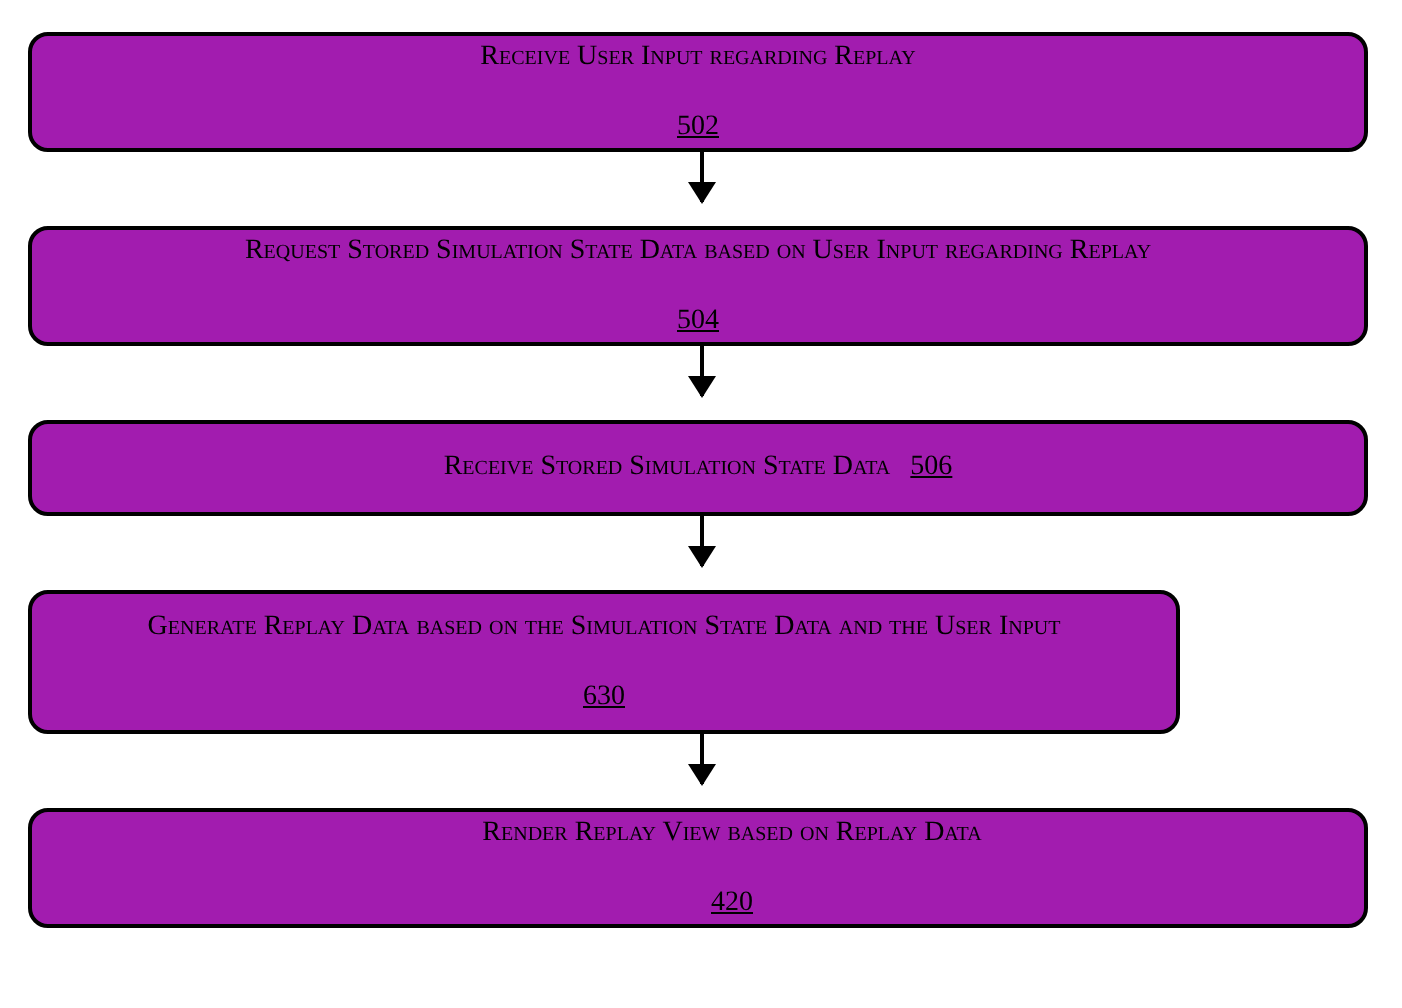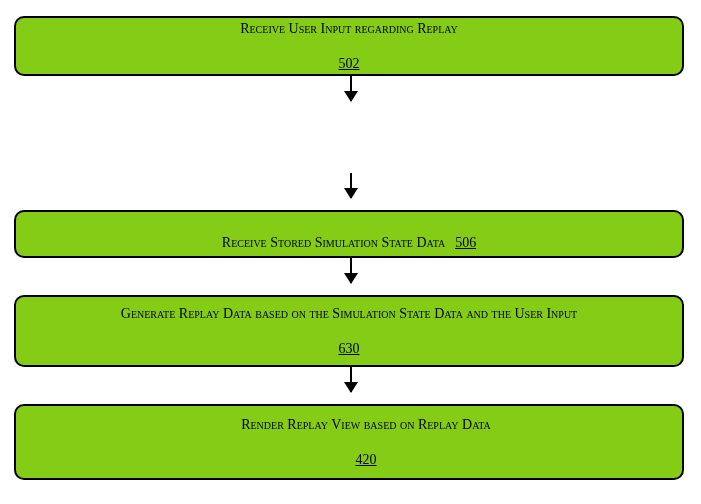--- a/index.html
+++ b/index.html
@@ -20,21 +20,21 @@
     position: absolute;
     box-sizing: border-box;
     border: 2px solid #000;
     border-radius: 10px;
     display: flex;
     flex-direction: column;
     align-items: center;
     justify-content: center;
     text-align: center;
     padding: 4px 10px;
-    background: #84cc16;
+    background: #a21caf;
   }
   .step-label {
     font-variant: small-caps;
     font-size: 14px;
     line-height: 1.3;
   }
   .step-number {
     font-variant: normal;
     font-size: 14px;
     text-decoration: underline;
@@ -73,37 +73,41 @@
 
 <div class="canvas">
 
   <div class="step" style="left:14px; top:16px; width:670px; height:60px;">
     <span class="step-label">Receive User Input regarding Replay</span>
     <span class="step-number">502</span>
   </div>
 
   <div class="connector" style="top:76px; height:25px;"></div>
 
+  <div class="step" style="left:14px; top:113px; width:670px; height:60px;">
+    <span class="step-label">Request Stored Simulation State Data based on User Input regarding Replay</span>
+    <span class="step-number">504</span>
+  </div>
 
   <div class="connector" style="top:173px; height:25px;"></div>
 
-  <div class="step step-inline" style="left:14px; top:210px; width:670px; height:48px;justify-content:flex-end;">
+  <div class="step step-inline" style="left:14px; top:210px; width:670px; height:48px;">
     <div>
       <span class="step-label">Receive Stored Simulation State Data</span>
       <span class="step-number">506</span>
     </div>
   </div>
 
   <div class="connector" style="top:258px; height:25px;"></div>
 
-  <div class="step" style="left:14px; top:295px; width:670px; height:72px;">
+  <div class="step" style="left:14px; top:295px; width:576px; height:72px;">
     <span class="step-label">Generate Replay Data based on the Simulation State Data and the User Input</span>
     <span class="step-number">630</span>
   </div>
 
   <div class="connector" style="top:367px; height:25px;"></div>
 
-  <div class="step" style="left:14px; top:404px; width:670px; height:76px;padding-left:44px;">
+  <div class="step" style="left:14px; top:404px; width:670px; height:60px;padding-left:44px;">
     <span class="step-label">Render Replay View based on Replay Data</span>
     <span class="step-number">420</span>
   </div>
 
 </div>
 
 </body></html>

